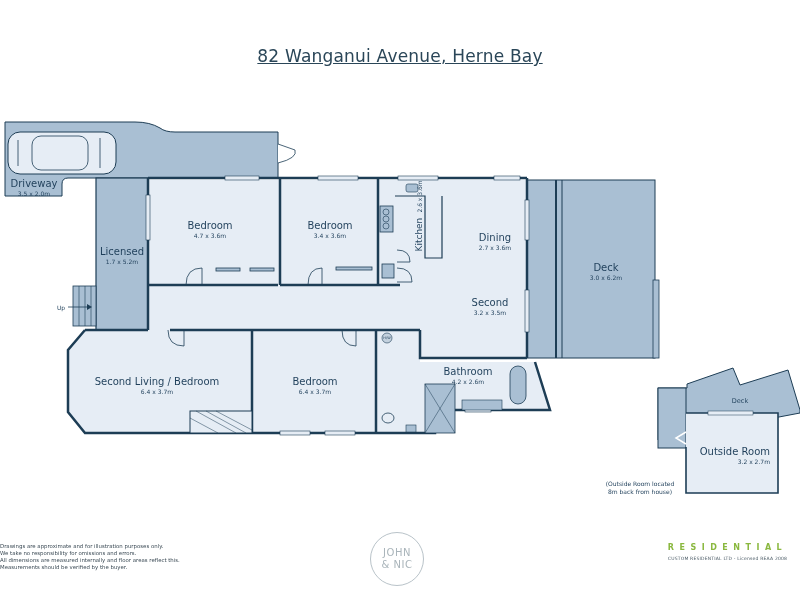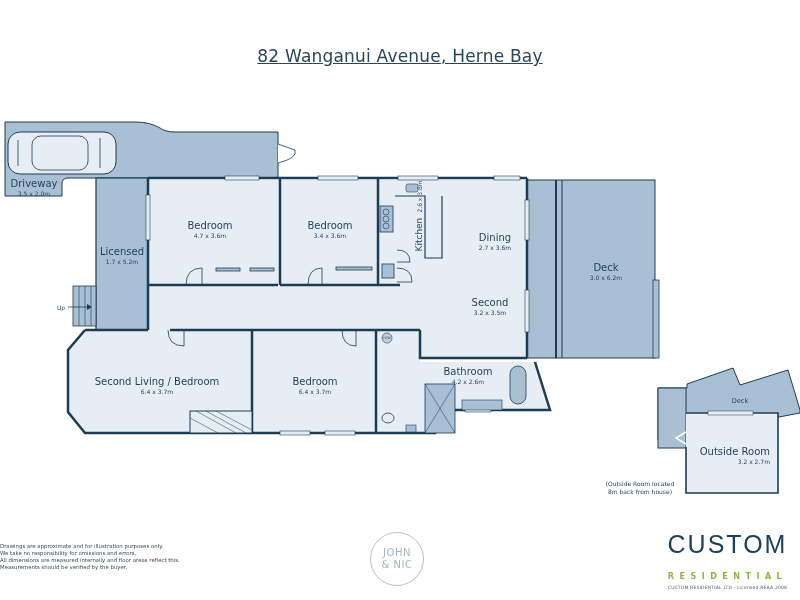--- a/index.html
+++ b/index.html
@@ -228,16 +228,15 @@
   <div>All dimensions are measured internally and floor areas reflect this.</div>
   <div>Measurements should be verified by the buyer.</div>
 </div>
 
 <div class="badge">
   <span>JOHN</span>
   <span>&amp; NIC</span>
 </div>
 
 <div class="brand">
-  <div class="b1">CUSTOM</div>
   <div class="b2">RESIDENTIAL</div>
   <div class="b3">CUSTOM RESIDENTIAL LTD - Licensed REAA 2008</div>
 </div>
 
 </body></html>

